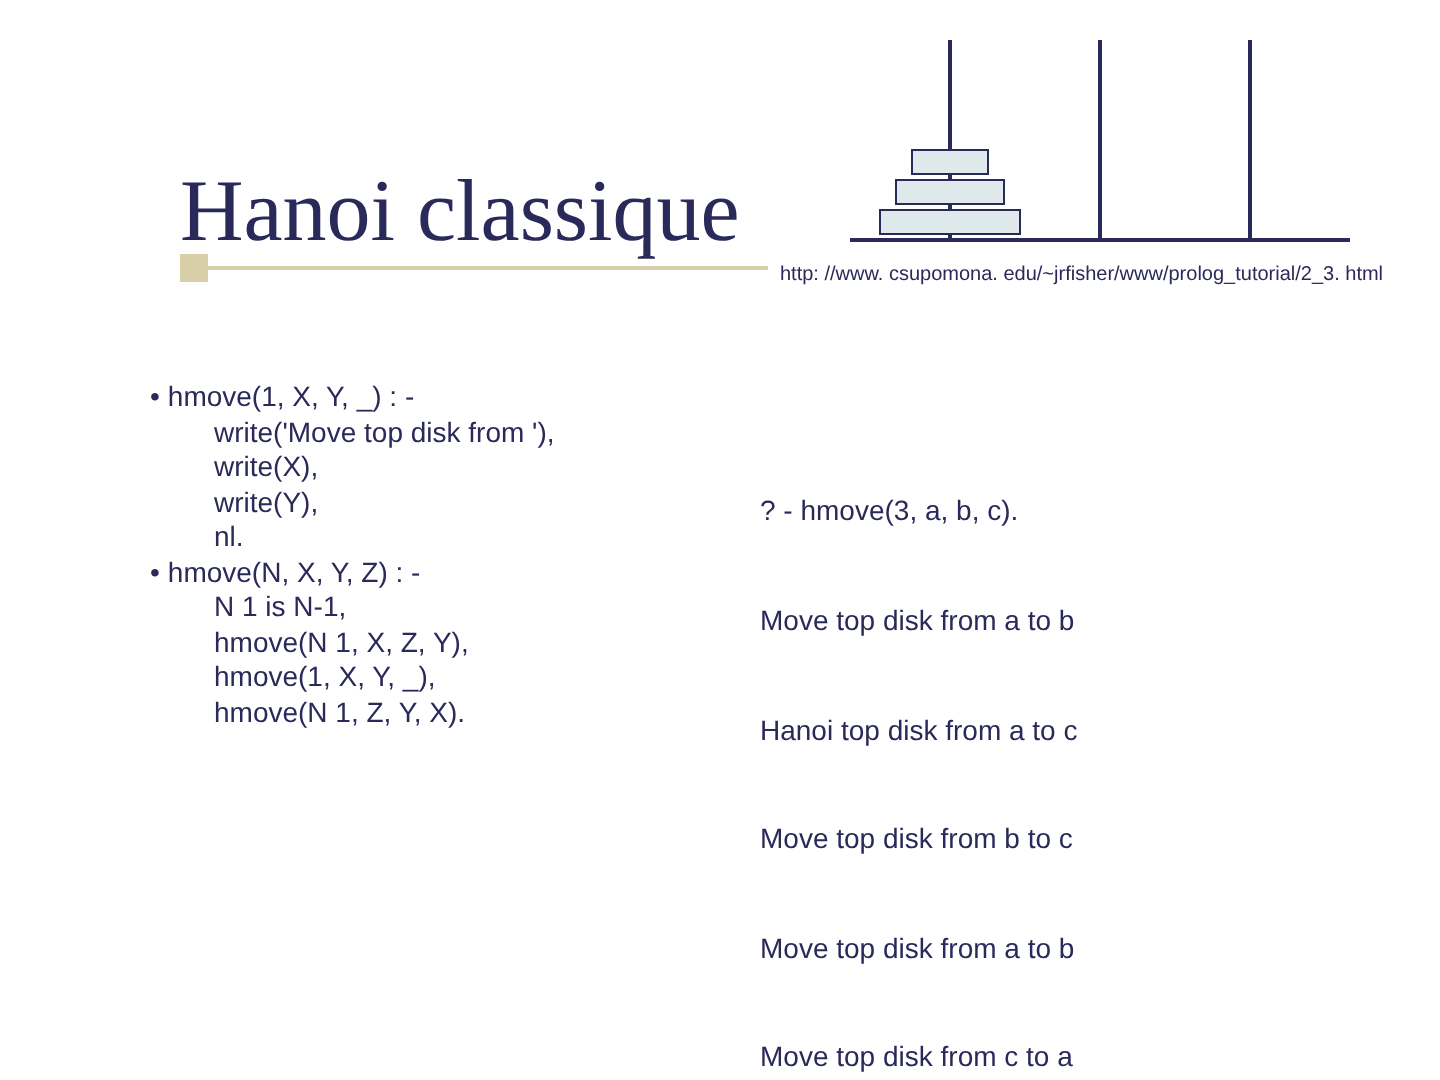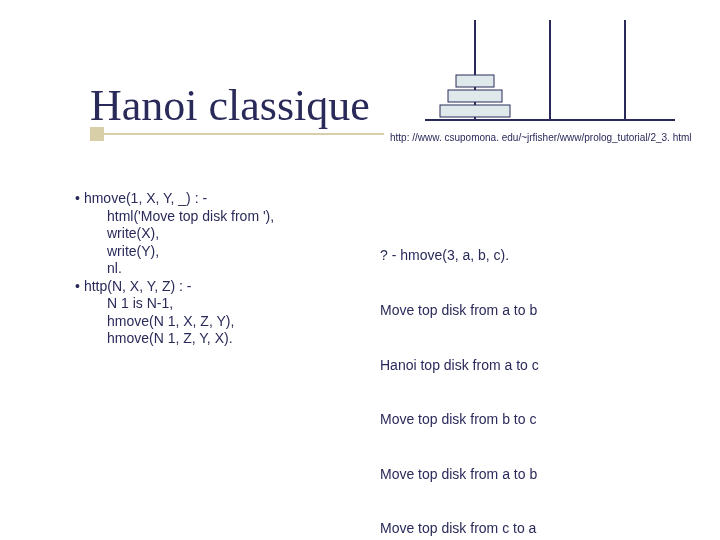--- a/index.html
+++ b/index.html
@@ -123,30 +123,31 @@
     <rect class="disk" x="20" y="95" width="70" height="12"></rect>
     <rect class="disk" x="28" y="80" width="54" height="12"></rect>
     <rect class="disk" x="36" y="65" width="38" height="12"></rect>
   </svg>
 
   <div class="code-left">
     <div class="bullet-line">
       <span class="bullet">•</span>
       <span>hmove(1, X, Y, _) : -</span>
     </div>
-    <div class="indent">html('Move top disk from '),</div>
+    <div class="indent">write('Move top disk from '),</div>
     <div class="indent">write(X),</div>
     <div class="indent">write(Y),</div>
     <div class="indent">nl.</div>
     <div class="bullet-line">
       <span class="bullet">•</span>
-      <span>http(N, X, Y, Z) : -</span>
+      <span>hmove(N, X, Y, Z) : -</span>
     </div>
     <div class="indent">N 1 is N-1,</div>
     <div class="indent">hmove(N 1, X, Z, Y),</div>
+    <div class="indent">hmove(1, X, Y, _),</div>
     <div class="indent">hmove(N 1, Z, Y, X).</div>
   </div>
 
   <div class="output-right">
     <div>? - hmove(3, a, b, c).</div>
     <div>Move top disk from a to b</div>
     <div>Hanoi top disk from a to c</div>
     <div>Move top disk from b to c</div>
     <div>Move top disk from a to b</div>
     <div>Move top disk from c to a</div>

